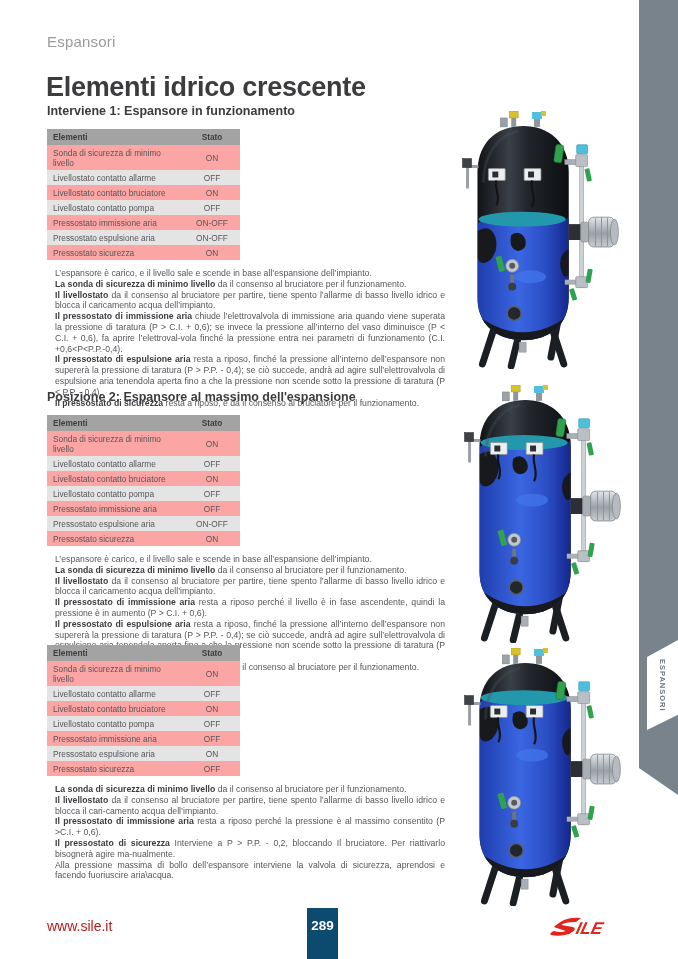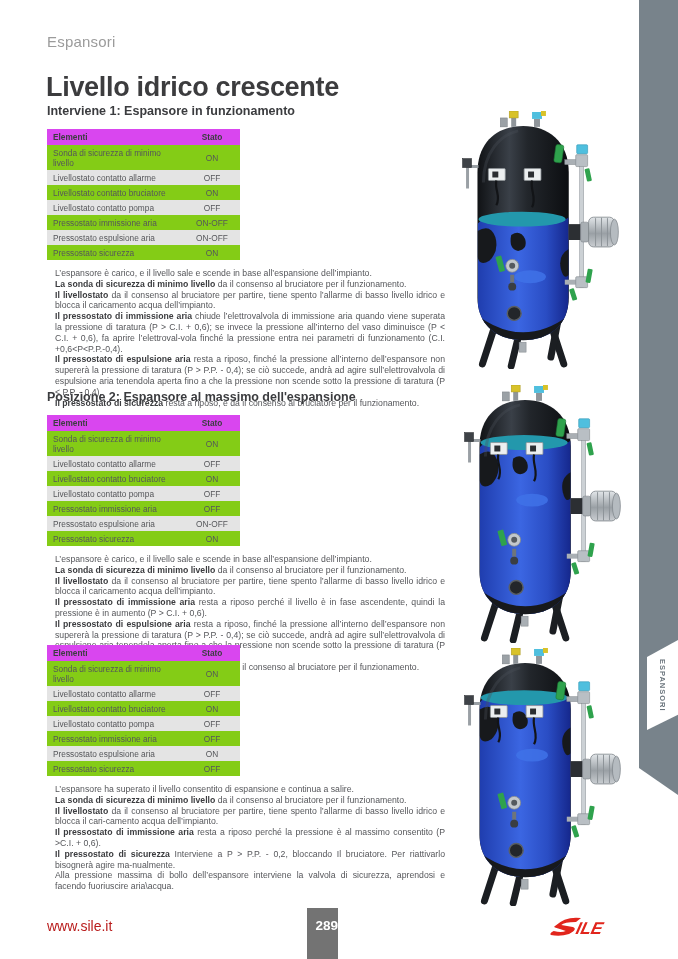--- a/index.html
+++ b/index.html
@@ -10,26 +10,26 @@
   }
   
   .eyebrow{position:absolute;left:47px;top:33px;font-size:15px;color:#9b9b9b;letter-spacing:.2px;}
   .page-title{position:absolute;left:46px;top:54px;font-size:27px;font-weight:bold;color:#3c3c3e;letter-spacing:-.3px;}
   
   .section{position:absolute;left:47px;width:398px;}
   #section-0{top:104px;} #section-1{top:390px;} #section-2{top:645px;}
   .sec-heading{margin:0 0 11px 0;font-size:12.5px;font-weight:bold;color:#3b3c3f;}
   table.status-table{border-collapse:collapse;width:193px;table-layout:fixed;}
   table.status-table th{
-    background:#d946ef;color:#3b3c3f;font-size:8.3px;font-weight:bold;text-align:left;
+    background:#a3a3a3;color:#3b3c3f;font-size:8.3px;font-weight:bold;text-align:left;
     padding:3px 6px;height:9px;
   }
   table.status-table th.col-st{width:44px;text-align:center;}
   table.status-table td{
-    font-size:8.3px;color:#55565a;padding:2.5px 6px;height:8px;background:#84cc16;
+    font-size:8.3px;color:#55565a;padding:2.5px 6px;height:8px;background:#fca5a5;
   }
   table.status-table td.cell-st{text-align:center;}
   table.status-table tr:nth-child(even) td{background:#e4e4e4;}
   .para{margin-top:8px;width:398px;}
   .para .line{
     font-size:8.7px;line-height:10.8px;color:#55565a;text-align:justify;margin-left:8px;
   }
   .para .line b{color:#3b3c3f;}
   
   .tank{position:absolute;width:182px;height:258px;}
@@ -46,31 +46,31 @@
     position:absolute;right:0;top:640px;width:31px;height:90px;background:#ffffff;
     clip-path:polygon(0 19%,100% 0%,100% 83%,0 100%);
     display:flex;align-items:center;justify-content:center;
   }
   .side-notch span{
     writing-mode:vertical-rl;font-size:7.5px;font-weight:bold;color:#6b757d;letter-spacing:1px;
   }
   
   .site-link{position:absolute;left:47px;top:918px;font-size:14px;color:#b91c1c;text-decoration:none;}
   .page-box{
-    position:absolute;left:307px;top:908px;width:31px;height:51px;background:#737373;
-    text-align:right;box-sizing:border-box;padding-top:8px;
+    position:absolute;left:307px;top:908px;width:31px;height:51px;background:#0c4a6e;
+    text-align:center;box-sizing:border-box;padding-top:8px;
   }
   .page-box span{color:#ffffff;font-size:13.5px;font-weight:bold;}
   .logo{position:absolute;left:548px;top:914px;width:58px;height:30px;}
 </style>
 </head>
 <body>
 
 <div class="eyebrow">Espansori</div>
-<h1 class="page-title">Livello idrico crescente</h1>
+<h1 class="page-title">Elementi idrico crescente</h1>
 
 <div class="section" id="section-0">
   <h2 class="sec-heading">Interviene 1: Espansore in funzionamento</h2>
   <table class="status-table">
     <thead>
         <tr>
       <th class="col-el">Elementi</th>
       <th class="col-st">Stato</th>
     </tr>
       </thead>
@@ -198,21 +198,20 @@
           <td class="cell-el">Pressostato espulsione aria</td>
           <td class="cell-st">ON</td>
         </tr>
         <tr>
           <td class="cell-el">Pressostato sicurezza</td>
           <td class="cell-st">OFF</td>
         </tr>
       </tbody>
   </table>
   <div class="para">
-      <div class="line">L’espansore ha superato il livello consentito di espansione e continua a salire.</div>
       <div class="line"><b>La sonda di sicurezza di minimo livello</b> da il consenso al bruciatore per il funzionamento.</div>
       <div class="line"><b>Il livellostato</b> da il consenso al bruciatore per partire, tiene spento l’allarme di basso livello idrico e blocca il cari-camento acqua dell’impianto.</div>
       <div class="line"><b>Il pressostato di immissione aria</b> resta a riposo perché la pressione è al massimo consentito (P &gt;C.I. + 0,6).</div>
       <div class="line"><b>Il pressostato di sicurezza</b> Interviene a P &gt; P.P. - 0,2, bloccando Il bruciatore. Per riattivarlo bisognerà agire ma-nualmente.</div>
       <div class="line">Alla pressione massima di bollo dell’espansore interviene la valvola di sicurezza, aprendosi e facendo fuoriuscire aria\acqua.</div>
     </div>
 </div>
 
 <div class="tank" id="tank-0">
 <svg viewBox="0 0 180 260" xmlns="http://www.w3.org/2000/svg">

